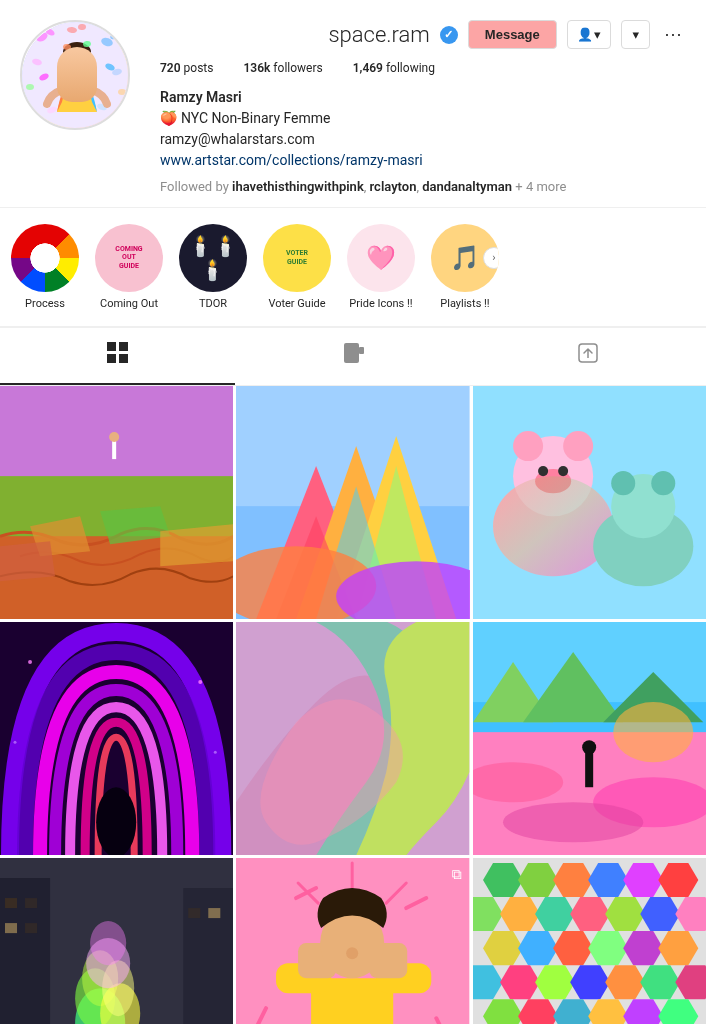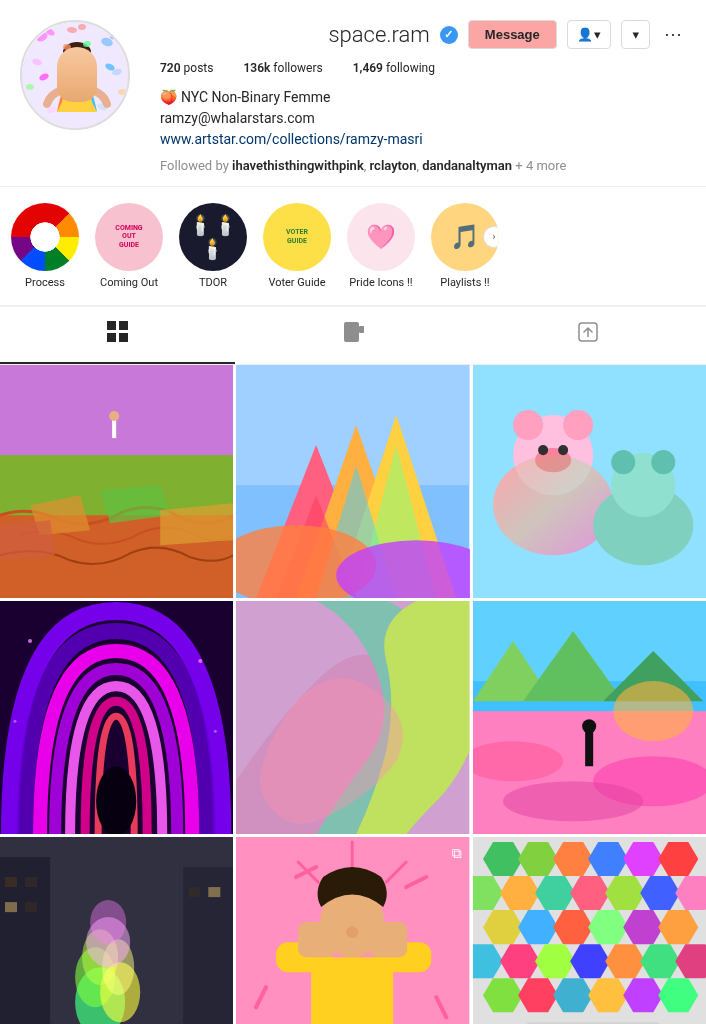--- a/index.html
+++ b/index.html
@@ -293,20 +293,21 @@
         <strong>136k</strong>
         <span>followers</span>
       </div>
       <div class="stat">
         <strong>1,469</strong>
         <span>following</span>
       </div>
     </div>
 
     <div class="bio-section">
+      <div style="font-weight:600;">Ramzy Masri</div>
       <div>🍑 NYC Non-Binary Femme</div>
       <div>ramzy@whalarstars.com</div>
       <a class="bio-link" href="#">www.artstar.com/collections/ramzy-masri</a>
       <div class="followers-note">
         <span>Followed by</span>
         <a href="#">ihavethisthingwithpink</a>,
         <a href="#">rclayton</a>,
         <a href="#">dandanaltyman</a>
         <span>+ 4 more</span>
       </div>

